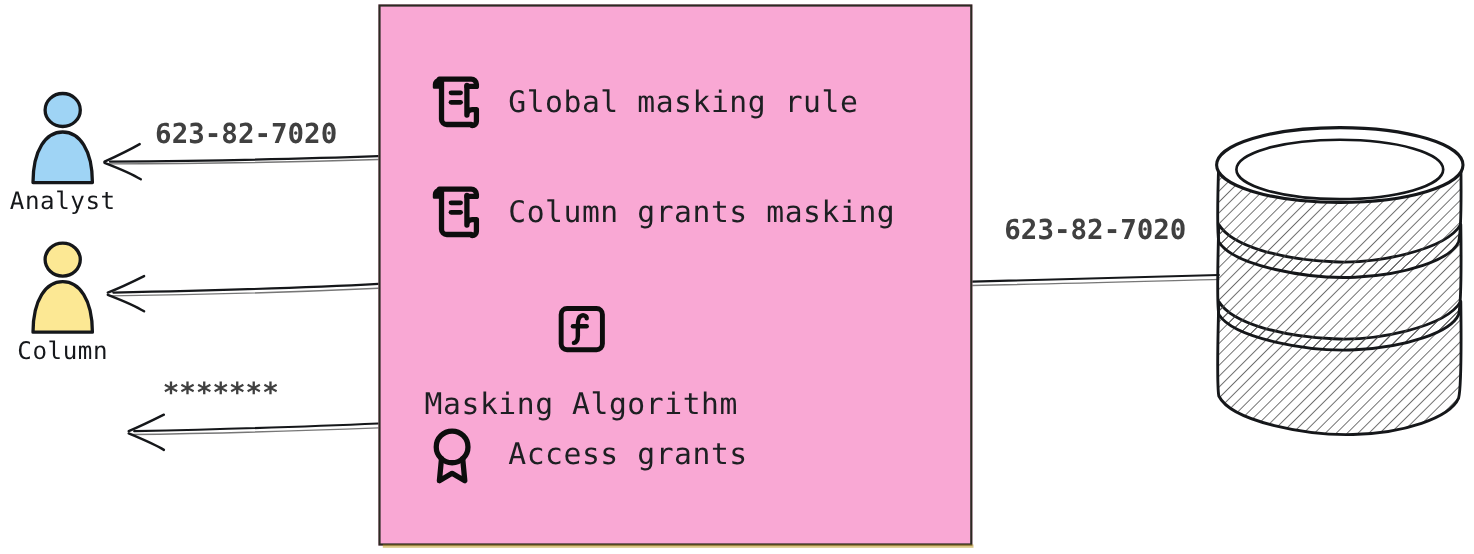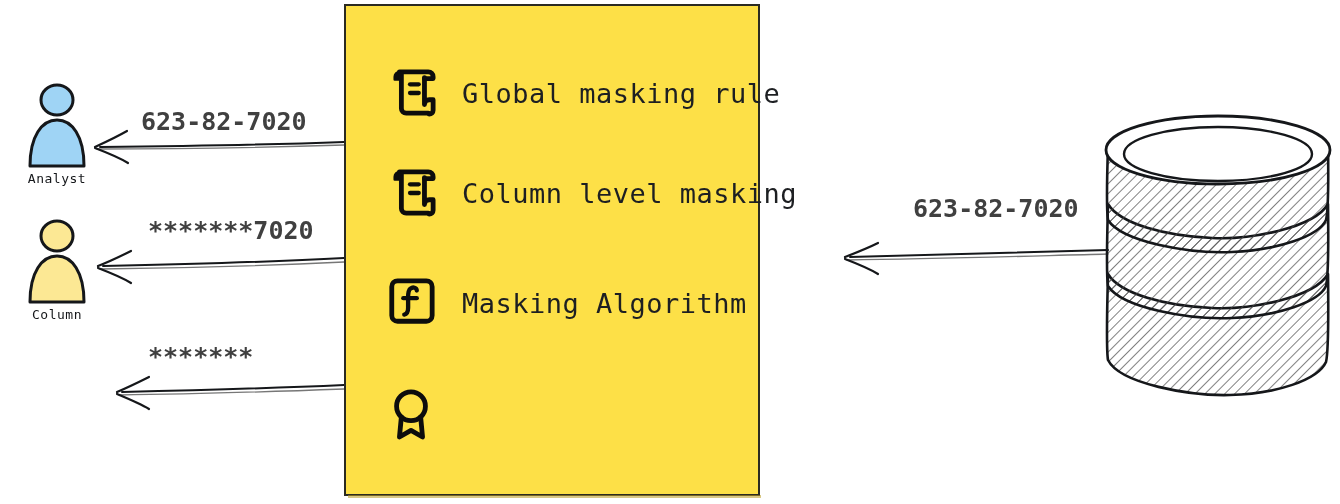--- a/index.html
+++ b/index.html
@@ -29,21 +29,21 @@
     width: 110px;
     text-align: center;
   }
   .actor-icon {
     display: block;
     margin: 0 auto;
   }
   .actor-label {
     display: block;
     font-family: "DejaVu Sans Mono", "Liberation Mono", monospace;
-    font-size: 13px;
+    font-size: 22px;
     font-weight: 400;
     color: #15171a;
     letter-spacing: 0.5px;
     margin-top: 1px;
     white-space: nowrap;
   }
 
   
   .arrow-label {
     position: absolute;
@@ -53,23 +53,23 @@
     color: #404040;
     letter-spacing: 0px;
     white-space: nowrap;
   }
 
   
   #policy-box {
     position: absolute;
     left: 344px;
     top: 4px;
-    width: 416px;
+    width: 540px;
     height: 492px;
-    background: #fde047;
+    background: #f9a8d4;
     border: 2px solid #2b2b22;
     box-sizing: border-box;
   }
   #policy-box::after {
     content: "";
     position: absolute;
     left: 2px;
     right: -3px;
     bottom: -4px;
     height: 3px;
@@ -162,21 +162,20 @@
   <div class="actor" style="left:2px; top:214px;">
     <svg class="actor-icon" width="70" height="92" viewBox="0 0 70 92">
       <ellipse cx="35" cy="22" rx="16" ry="15" fill="#fce894" stroke="#15171a" stroke-width="3"></ellipse>
       <path d="M8,88 C8,58 20,42 35,42 C50,42 62,58 62,88 Z" fill="#fce894" stroke="#15171a" stroke-width="3" stroke-linejoin="round"></path>
     </svg>
     <span class="actor-label">Column</span>
   </div>
 
 
   <div class="arrow-label" style="left:141px; top:107px;">623-82-7020</div>
-  <div class="arrow-label" style="left:148px; top:216px;">*******7020</div>
   <div class="arrow-label" style="left:148px; top:342px;">*******</div>
 
   <div class="arrow-label" style="left:913px; top:194px;">623-82-7020</div>
 
   <div id="policy-box">
     <div class="policy-list">
 
       <div class="policy-item" style="top:60px;">
         <svg class="policy-icon" viewBox="0 0 52 56">
           <path d="M14,6 H44 a5,5 0 0 1 5,5 v2 h-9" fill="none" stroke="#0d0d0d" stroke-width="5" stroke-linecap="round" stroke-linejoin="round"></path>
@@ -191,37 +190,38 @@
 
       <div class="policy-item" style="top:160px;">
         <svg class="policy-icon" viewBox="0 0 52 56">
           <path d="M14,6 H44 a5,5 0 0 1 5,5 v2 h-9" fill="none" stroke="#0d0d0d" stroke-width="5" stroke-linecap="round" stroke-linejoin="round"></path>
           <path d="M14,6 a5,5 0 0 0 -5,5 v3 h7 v-3 a5,5 0 0 0 -2,-5 Z" fill="#0d0d0d" stroke="#0d0d0d" stroke-width="2.5" stroke-linejoin="round"></path>
           <path d="M16,8 V44 a5,5 0 0 0 5,5 h23" fill="none" stroke="#0d0d0d" stroke-width="5" stroke-linecap="round" stroke-linejoin="round"></path>
           <path d="M40,12 V40 a5,5 0 0 1 5,-5 h4 v11 a4,4 0 0 1 -4,4" fill="none" stroke="#0d0d0d" stroke-width="5" stroke-linecap="round" stroke-linejoin="round"></path>
           <line x1="25" y1="19" x2="34" y2="19" stroke="#0d0d0d" stroke-width="4.5" stroke-linecap="round"></line>
           <line x1="25" y1="28" x2="34" y2="28" stroke="#0d0d0d" stroke-width="4.5" stroke-linecap="round"></line>
         </svg>
-        <span class="policy-text">Column level masking</span>
-      </div>
-
-      <div class="policy-item" style="top:270px;">
+        <span class="policy-text">Column grants masking</span>
+      </div>
+
+      <div class="policy-item" style="top:270px;flex-direction:column;">
         <svg class="policy-icon" viewBox="0 0 52 56">
           <rect x="6" y="5" width="42" height="42" rx="6" ry="6" fill="none" stroke="#0d0d0d" stroke-width="5"></rect>
           <path d="M32,15 C32,12 28,11 25.5,13 C23.5,14.5 23,18 23,22 V33 C23,37 22,39.5 19,40" fill="none" stroke="#0d0d0d" stroke-width="4.5" stroke-linecap="round"></path>
           <line x1="18" y1="23" x2="32" y2="23" stroke="#0d0d0d" stroke-width="4.5" stroke-linecap="round"></line>
         </svg>
         <span class="policy-text">Masking Algorithm</span>
       </div>
 
       <div class="policy-item" style="top:380px;">
         <svg class="policy-icon" viewBox="0 0 52 56">
           <circle cx="26" cy="21" r="15" fill="none" stroke="#0d0d0d" stroke-width="5"></circle>
           <path d="M16,32 L14,53 L26,46 L38,53 L36,32" fill="none" stroke="#0d0d0d" stroke-width="5" stroke-linejoin="round" stroke-linecap="round"></path>
         </svg>
+        <span class="policy-text">Access grants</span>
       </div>
 
     </div>
   </div>
 
   <svg id="database" viewBox="0 0 236 292">
     <defs>
       <pattern id="hatch" width="7" height="7" patternTransform="rotate(45)" patternUnits="userSpaceOnUse">
         <line x1="0" y1="0" x2="0" y2="7" stroke="#4a4a4a" stroke-width="1.4"></line>
       </pattern>

